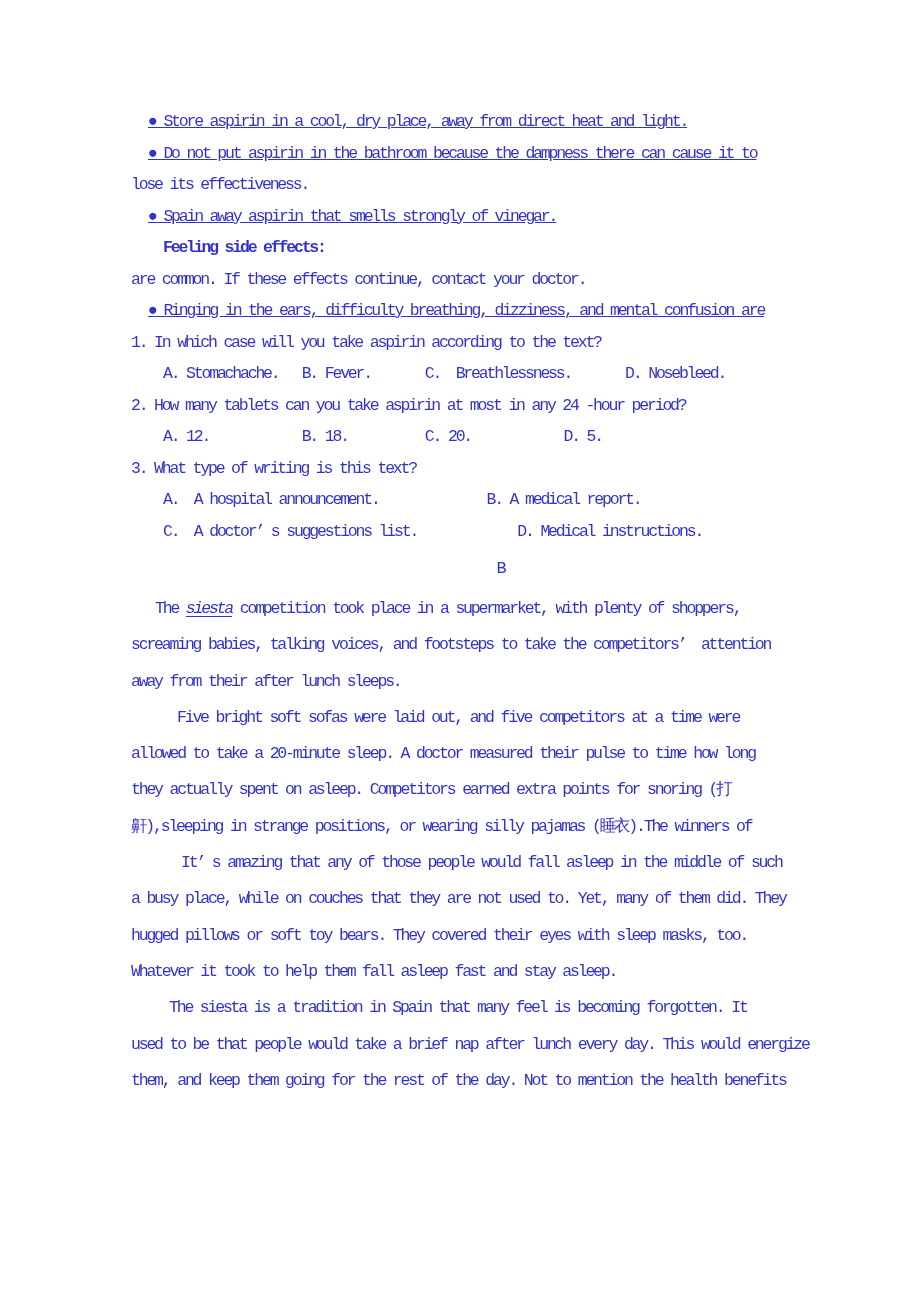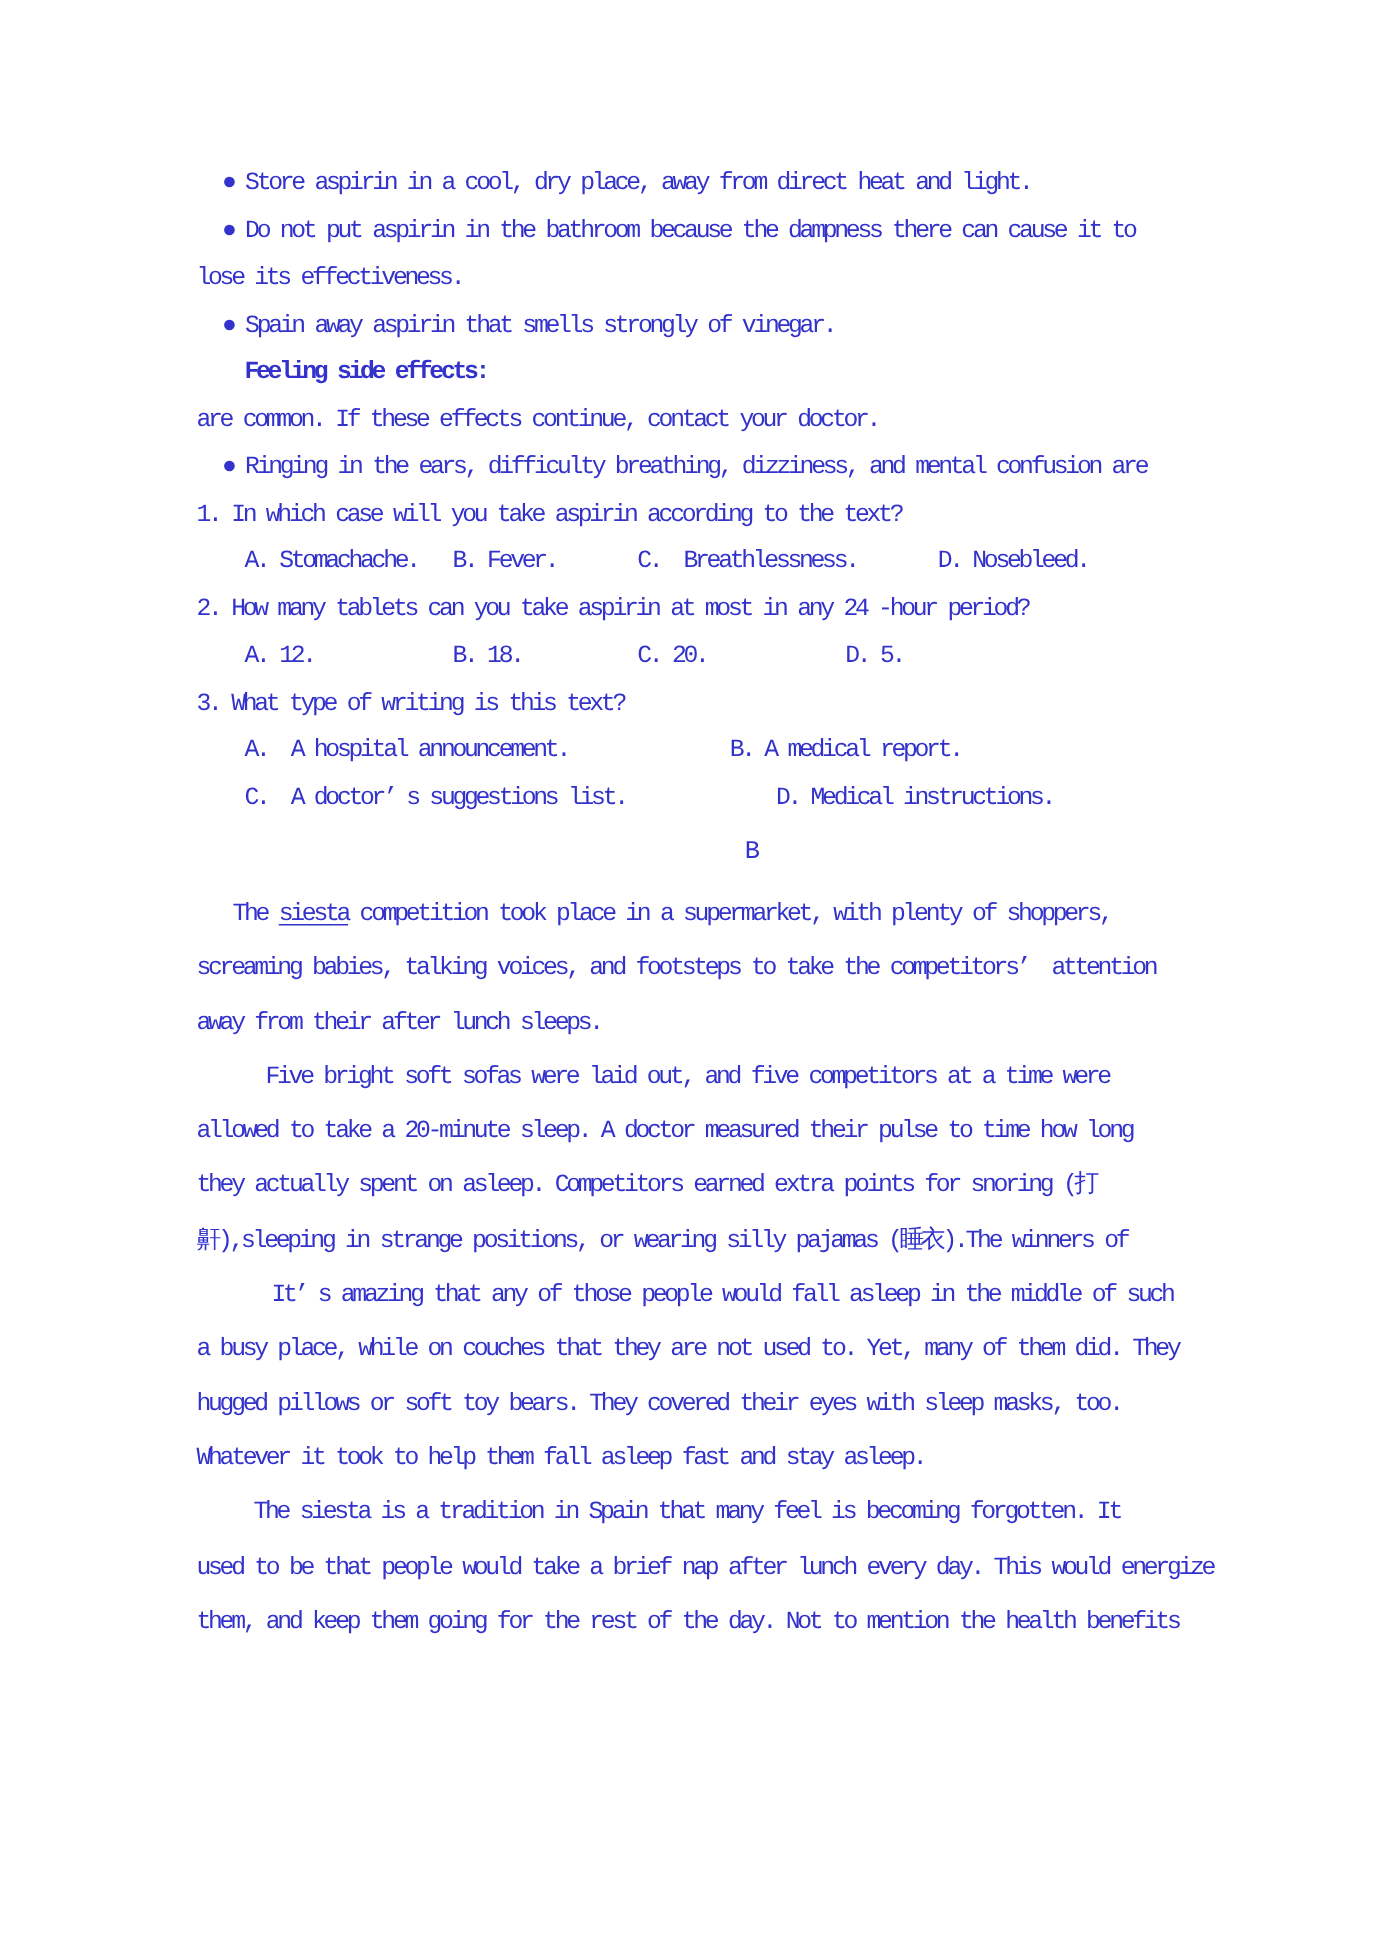--- a/index.html
+++ b/index.html
@@ -23,39 +23,40 @@
     letter-spacing: -2.2px;
   }
   .secA .line {
     height: 31.5px;
     line-height: 31.5px;
   }
   .passage .line {
     height: 36.3px;
     line-height: 36.3px;
   }
-  .ind-bullet { text-indent: 17px; }
+  .ind-bullet { text-indent: 17px; text-decoration: underline; }
   .ind-sub    { text-indent: 32px; }
   .bold       { font-weight: bold; }
   .heading-b {
     height: 44px;
     line-height: 44px;
     text-align: center;
     padding-left: 60px;
     font-size: 17px;
     white-space: pre;
     letter-spacing: -2.2px;
   }
   .ind-p1 { text-indent: 24px; }
   .ind-p2 { text-indent: 46px; }
   .ind-p3 { text-indent: 50px; font-family: Liberation Mono, monospace; }
   .ind-p4 { text-indent: 38px; }
   .u {
     text-decoration: underline;
     text-underline-offset: 3px;
+    font-style: italic;
   }
 </style>
 </head>
 <body style="background: rgb(255, 255, 255);">
 
 <div class="doc">
 
   <div class="secA">
     <div class="line ind-bullet">● Store aspirin in a cool, dry place, away from direct heat and light.</div>
     <div class="line ind-bullet">● Do not put aspirin in the bathroom because the dampness there can cause it to</div>

